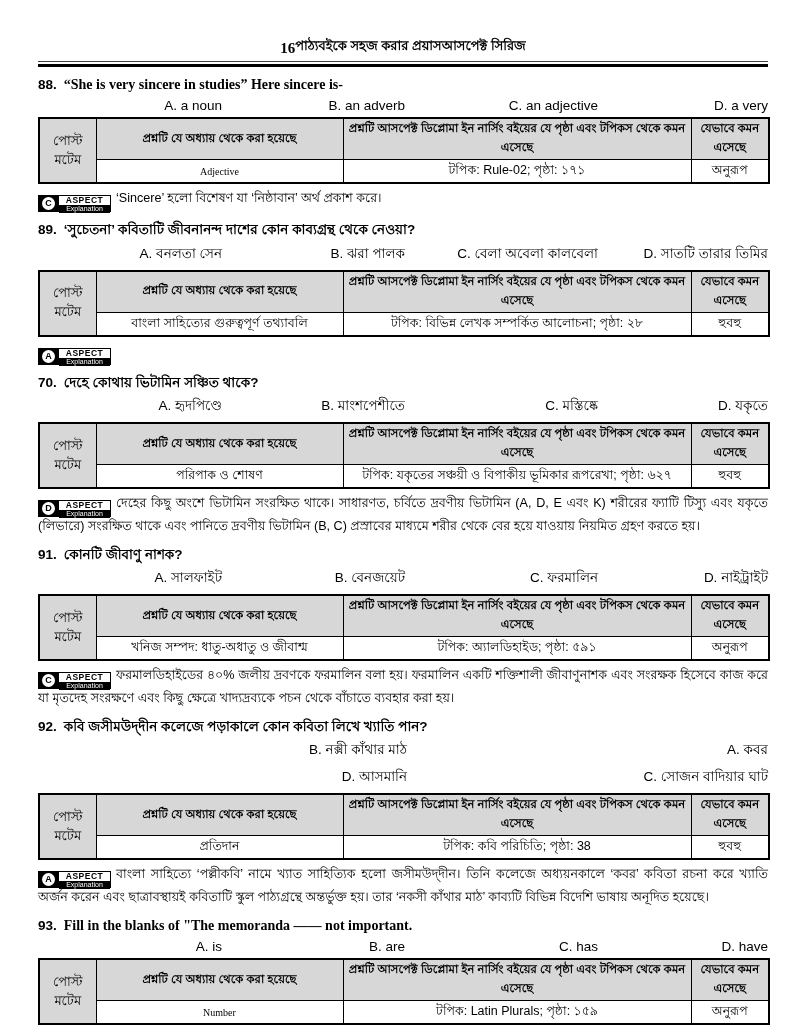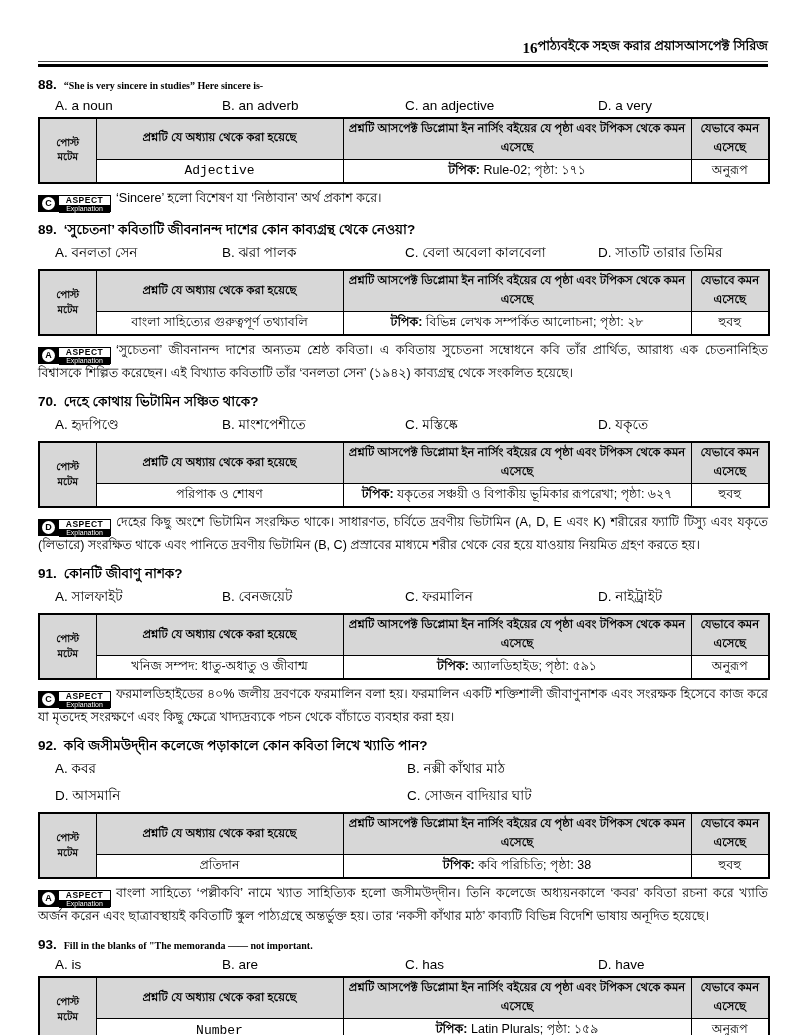--- a/index.html
+++ b/index.html
@@ -4,43 +4,43 @@
 <style>
   * { margin:0; padding:0; box-sizing:border-box; }
   html,body { background:#fff; }
   body {
     width:800px; height:1035px; overflow:hidden;
     font-family:"Liberation Sans", sans-serif;
     color:#000; font-size:13px;
     padding:36px 32px 0 38px;
   }
   
-  .page-header { display:flex; align-items:flex-end; justify-content:flex-end; }
+  .page-header { display:flex; align-items:flex-end; justify-content:center; }
   .page-num { font-family:"Liberation Serif", serif; font-weight:bold; font-size:15px; }
   .page-center, .page-right { font-weight:bold; font-size:13px; }
   .rule-thin  { border-top:1.5px solid #444; margin-top:4px; }
   .rule-thick { border-top:3px solid #000; margin-top:2px; }
 
   
   .question { margin-top:9px; }
   .q-head { font-weight:bold; font-size:13.5px; line-height:1.3; }
   .q-head .q-num { display:inline-block; min-width:22px; }
-  .q-head .q-en { font-family:"Liberation Serif", serif; font-size:10px; }
-  .options { display:grid; grid-template-columns:167px 183px 193px 1fr; padding-left:17px; margin-top:4px; font-size:13.5px; }
+  .q-head .q-en { font-family:"Liberation Serif", serif; font-size:14px; }
+  .options { display:grid; grid-template-columns:167px 183px 193px 1fr; padding-left:17px; margin-top:4px; font-size:13.5px;text-align:right; }
   .options.two-col { grid-template-columns:352px 1fr; row-gap:4px; }
   .opt { white-space:nowrap; }
 
   
   table.ptable { border-collapse:collapse; table-layout:fixed; width:730px; margin-top:4px; border:2px solid #000; }
   table.ptable td { border:1px solid #000; text-align:center; vertical-align:middle; padding:1px 2px; }
   .ptable .hdr { background:#d7d7d7; font-weight:bold; font-size:11.5px; height:21px; }
-  .ptable .c1 { background:#d7d7d7; font-weight:bold; font-size:10px; line-height:1.45; }
+  .ptable .c1 { background:#d7d7d7; font-weight:normal; font-size:13px; line-height:1.45; }
   .ptable .val { font-size:12.5px; height:21px; background:#fff; }
-  .ptable .val .tb { font-weight:bold; }
-  .ptable .en { font-family:Liberation Mono, monospace; font-size:13px; }
+  .ptable .val .tb { font-weight:normal; }
+  .ptable .en { font-family:Liberation Serif, serif; font-size:10px; }
 
   
   .expl { margin-top:5px; font-size:12.6px; line-height:1.55; text-align:justify; }
   .badge {
     display:inline-flex; align-items:stretch; vertical-align:-4px;
     border:1px solid #000; background:#000; height:17px; margin-right:5px;
   }
   .badge-sq { width:19px; background:#000; display:flex; align-items:center; justify-content:center; }
   .badge-circle {
     width:13px; height:13px; border-radius:50%; background:#fff; color:#000;
@@ -146,21 +146,21 @@
     </table>
   <div class="expl">
     <span class="badge">
         <span class="badge-sq">
           <span class="badge-circle">A</span>
         </span>
         <span class="badge-txt">
           <span class="badge-brand">ASPECT</span>
           <span class="badge-sub">Explanation</span>
         </span>
-      </span><span class="expl-text">‘সুচেতনা’ জীবনানন্দ দাশের অন্যতম শ্রেষ্ঠ কবিতা। এ কবিতায় সুচেতনা সম্বোধনে কবি তাঁর প্রার্থিত, আরাধ্য এক চেতনানিহিত বিশ্বাসকে শিল্পিত করেছেন। এই বিখ্যাত কবিতাটি তাঁর ‘বনলতা সেন’ (১৯৪২) কাব্যগ্রন্থ থেকে সংকলিত হয়েছে।</span>
+      </span>
   </div>
 </section>
 
 <section class="question">
   <div class="q-head">
     <span class="q-num">70.</span>
     <span class="q-text">দেহে কোথায় ভিটামিন সঞ্চিত থাকে?</span>
   </div>
   <div class="options">
     <span class="opt">A. হৃদপিণ্ডে</span>
@@ -252,22 +252,22 @@
       </span><span class="expl-text">ফরমালডিহাইডের ৪০% জলীয় দ্রবণকে ফরমালিন বলা হয়। ফরমালিন একটি শক্তিশালী জীবাণুনাশক এবং সংরক্ষক হিসেবে কাজ করে যা মৃতদেহ সংরক্ষণে এবং কিছু ক্ষেত্রে খাদ্যদ্রব্যকে পচন থেকে বাঁচাতে ব্যবহার করা হয়।</span>
   </div>
 </section>
 
 <section class="question">
   <div class="q-head">
     <span class="q-num">92.</span>
     <span class="q-text">কবি জসীমউদ্‌দীন কলেজে পড়াকালে কোন কবিতা লিখে খ্যাতি পান?</span>
   </div>
   <div class="options two-col">
+    <span class="opt">B. নক্সী কাঁথার মাঠ</span>
     <span class="opt">A. কবর</span>
-    <span class="opt">B. নক্সী কাঁথার মাঠ</span>
     <span class="opt">D. আসমানি</span>
     <span class="opt">C. সোজন বাদিয়ার ঘাট</span>
   </div>
   <table class="ptable">
     <colgroup>
         <col style="width:57px">
         <col style="width:247px">
         <col style="width:348px">
         <col style="width:78px">
       </colgroup>

